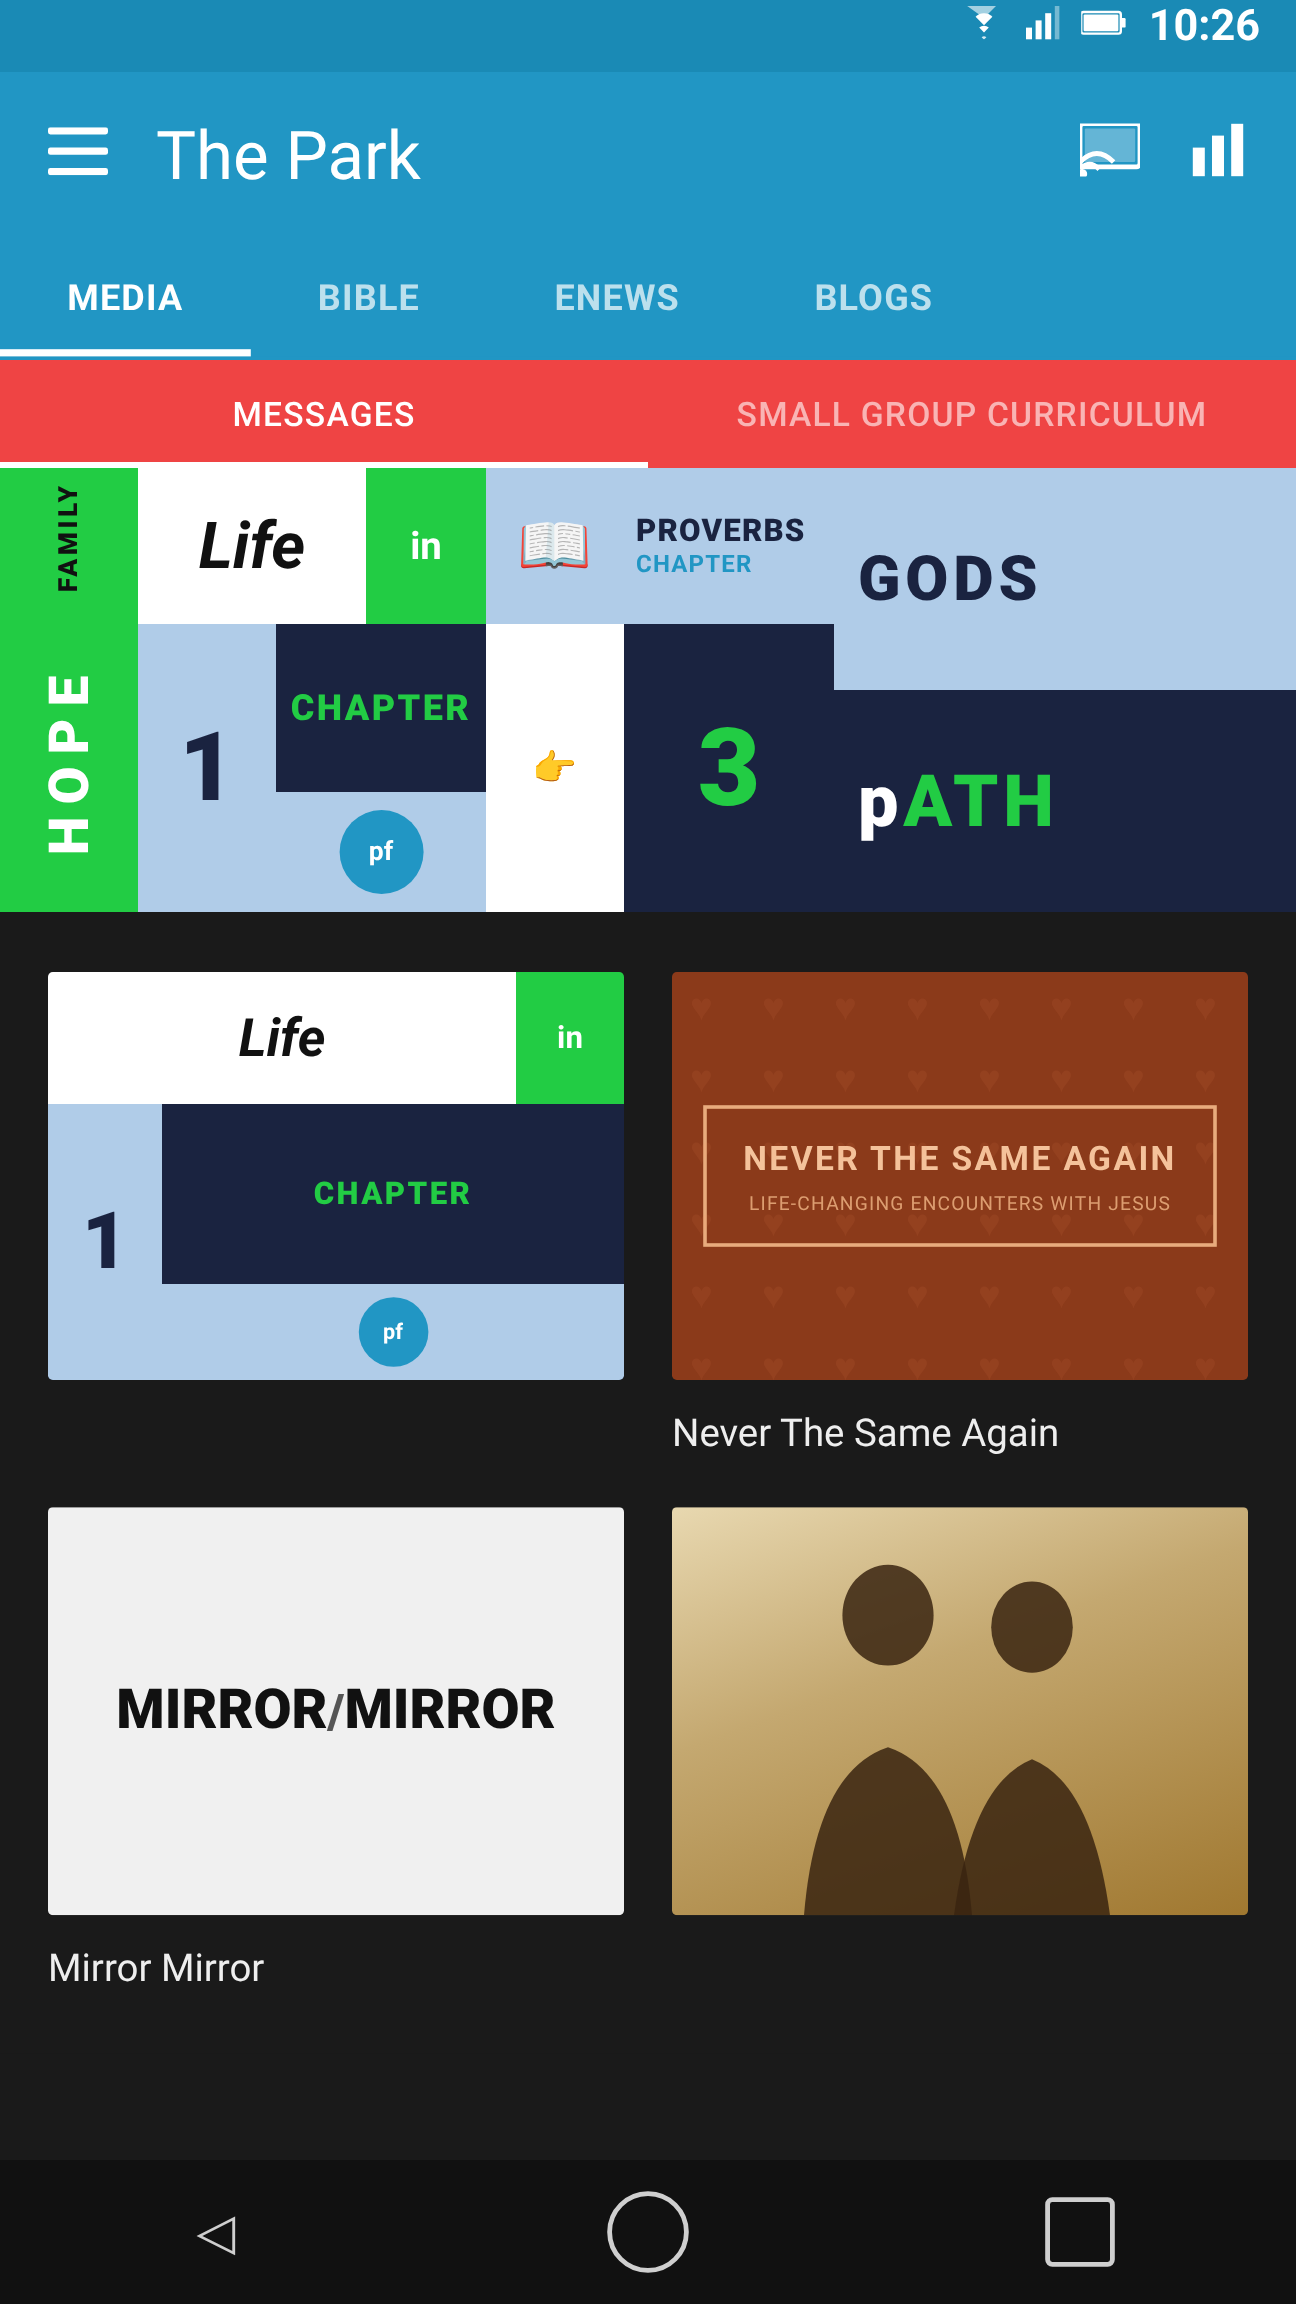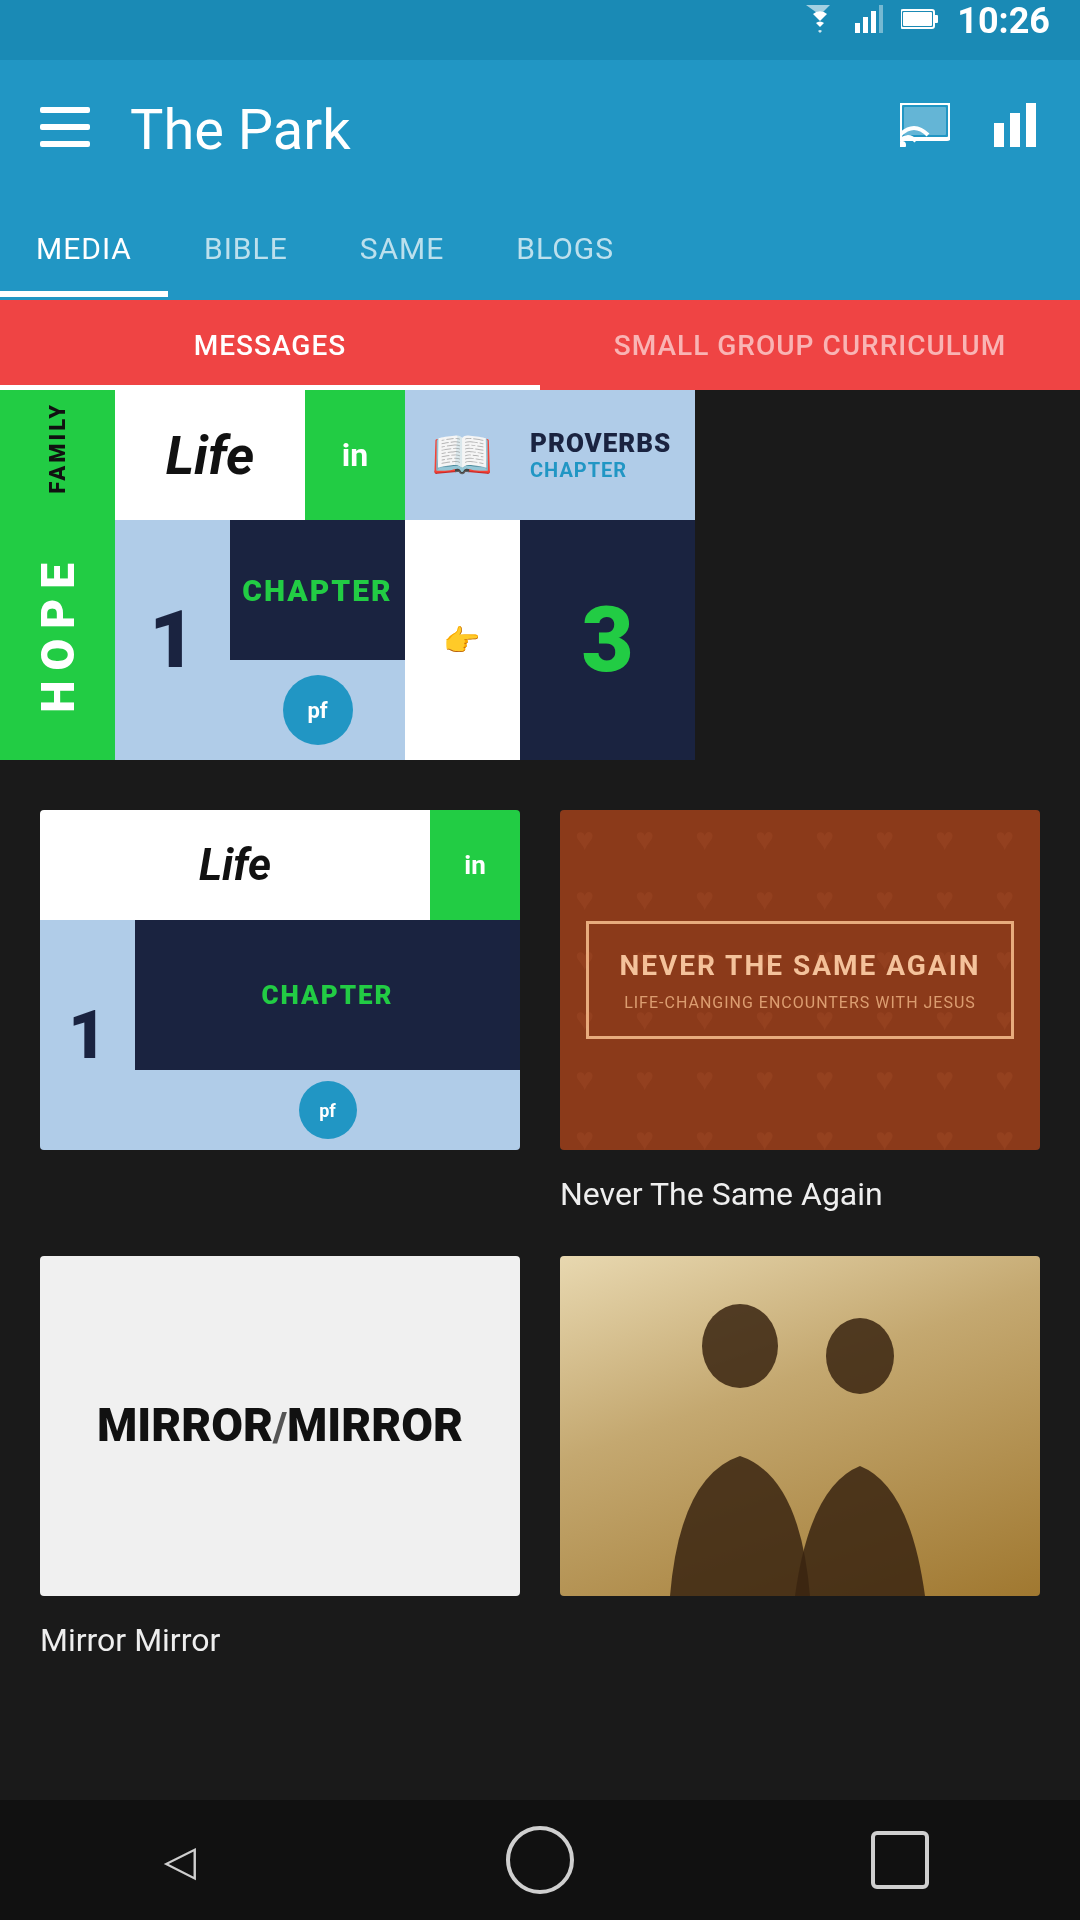--- a/index.html
+++ b/index.html
@@ -70,24 +70,24 @@
       background: #2196c4;
       height: 100px;
       display: flex;
       align-items: stretch;
       border-bottom: 3px solid #2196c4;
     }
     .tab-item {
       display: flex;
       align-items: center;
       justify-content: center;
-      padding: 0 36px;
+      padding: 0 56px;
       color: rgba(255,255,255,0.7);
       font-size: 30px;
-      font-weight: 400;
+      font-weight: 700;
       letter-spacing: 1px;
       cursor: pointer;
       position: relative;
       white-space: nowrap;
     }
     .tab-item.active {
       color: white;
     }
     .tab-item.active::after {
       content: '';
@@ -609,21 +609,21 @@
       <rect x="4" y="20" width="10" height="24"></rect>
       <rect x="20" y="10" width="10" height="34"></rect>
       <rect x="36" y="0" width="10" height="44"></rect>
     </svg>
   </div>
 </div>
 
 <div class="tab-bar">
   <div class="tab-item active">MEDIA</div>
   <div class="tab-item">BIBLE</div>
-  <div class="tab-item">SAME</div>
+  <div class="tab-item">ENEWS</div>
   <div class="tab-item">BLOGS</div>
 </div>
 
 <div class="sub-tab-bar">
   <div class="sub-tab-item active">MESSAGES</div>
   <div class="sub-tab-item">SMALL GROUP CURRICULUM</div>
 </div>
 
 <div class="banner-strip">
 
@@ -673,20 +673,28 @@
     <div class="banner-ch3-row" style="flex:1;display:flex;">
       <div class="banner-ch3-left" style="background:white;width:115px;display:flex;align-items:center;justify-content:center;">
         <span style="font-size:30px;">👉</span>
       </div>
       <div class="banner-ch3-mid" style="background:#1a2340;flex:1;display:flex;align-items:center;justify-content:center;">
         <span style="font-size:90px;font-weight:900;color:#22cc44;">3</span>
       </div>
     </div>
   </div>
 
+  <div class="banner-right">
+    <div style="background:#b0cce8;flex:1;display:flex;align-items:center;justify-content:flex-start;padding-left:20px;">
+      <span style="font-size:52px;font-weight:900;color:#1a2340;letter-spacing:4px;">GODS</span>
+    </div>
+    <div style="background:#1a2340;flex:1;display:flex;align-items:center;justify-content:flex-start;padding-left:20px;">
+      <span style="font-size:60px;font-weight:900;color:white;letter-spacing:4px;">p<span style="color:#22cc44;">ATH</span></span>
+    </div>
+  </div>
 </div>
 
 <div class="content-area">
   <div class="cards-grid">
 
     <div class="card">
       <div class="card-thumbnail">
         <div class="card-life">
           <div class="card-life-top">
             <div class="card-life-white-section">

